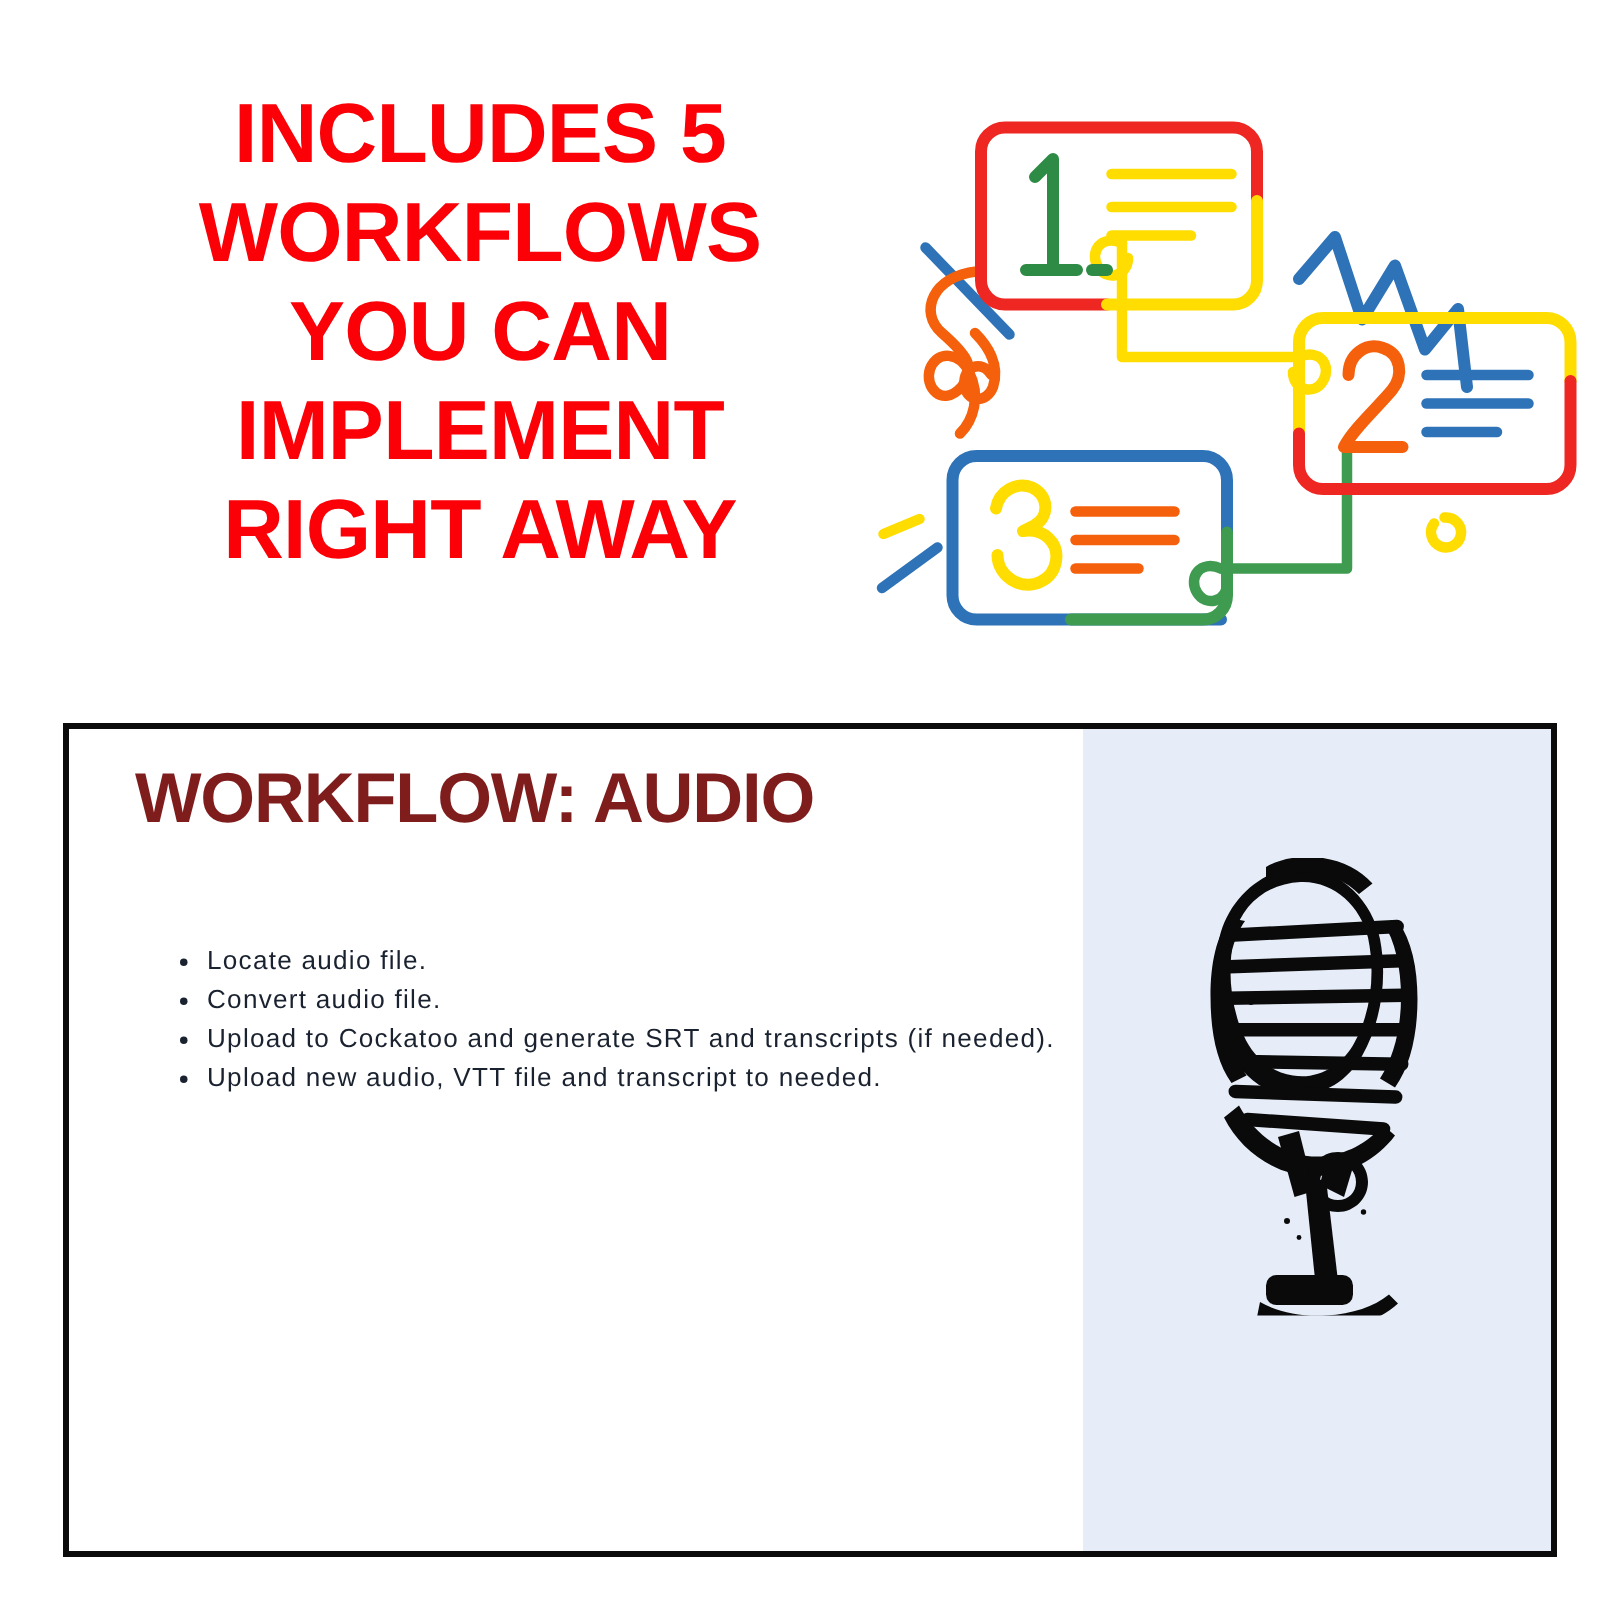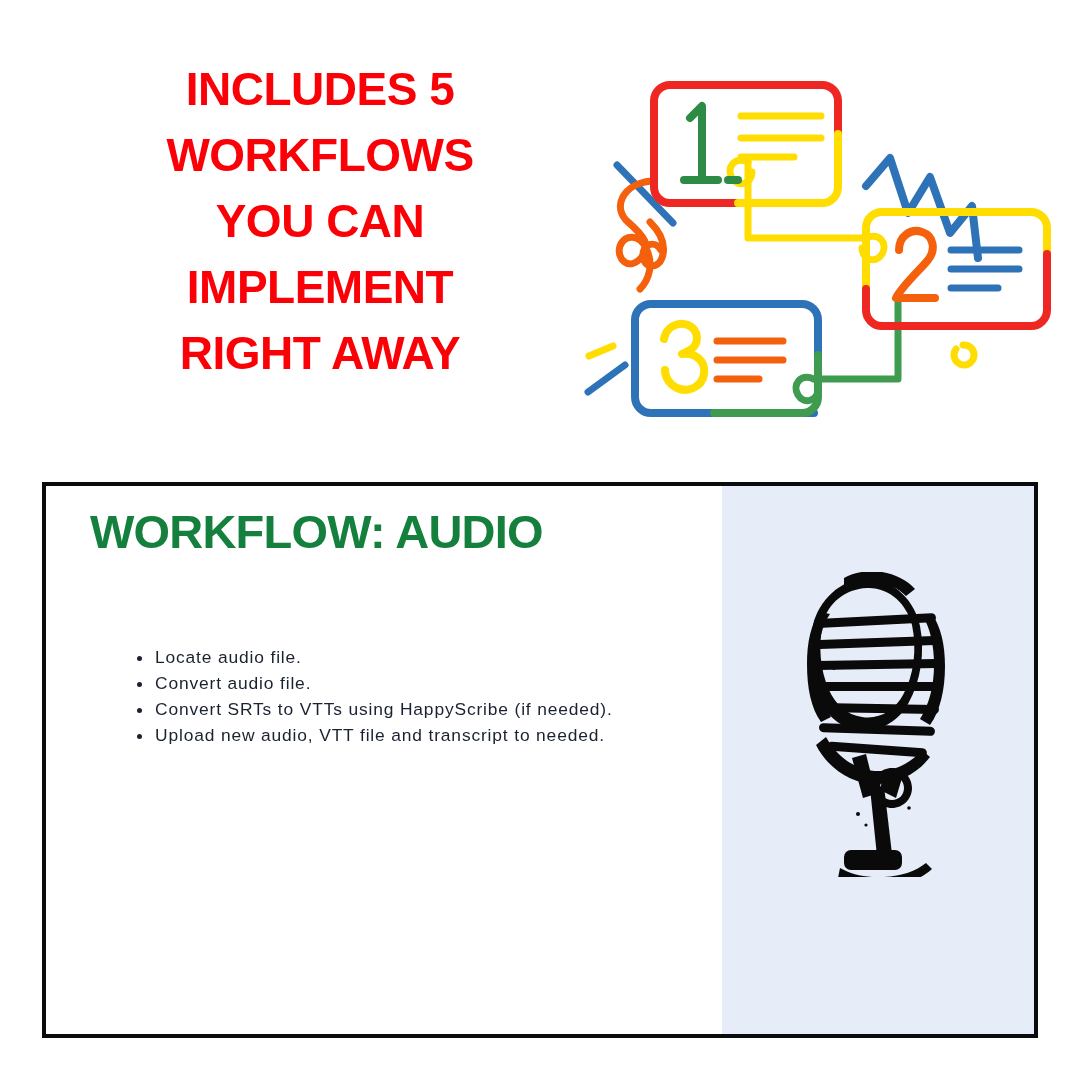--- a/index.html
+++ b/index.html
@@ -27,21 +27,21 @@
 
   #headline {
     position: absolute;
     left: 40px;
     top: 56px;
     width: 560px;
     text-align: center;
     color: #FB0007;
     font-family: "Liberation Sans", sans-serif;
     font-weight: bold;
-    font-size: 46px;
+    font-size: 56px;
     line-height: 66px;
     letter-spacing: -0.5px;
     text-transform: uppercase;
     white-space: pre-line;
   }
 
   #hero-art {
     position: absolute;
     left: 578px;
     top: 58px;
@@ -77,34 +77,34 @@
     height: 100%;
     background: #E6EDF8;
     box-sizing: border-box;
     overflow: hidden;
   }
 
   #slide-title {
     position: absolute;
     left: 44px;
     top: 18px;
-    color: #15803d;
+    color: #7f1d1d;
     font-family: "Liberation Sans", sans-serif;
     font-weight: bold;
     font-size: 47px;
     letter-spacing: -0.8px;
     white-space: nowrap;
   }
 
   #bullet-list {
     position: absolute;
     left: 58px;
     top: 142px;
     width: 600px;
-    margin: 17px;
+    margin: 0;
     padding: 0 0 0 34px;
     list-style: none;
     color: #1A2230;
     font-family: "Liberation Sans", sans-serif;
     font-size: 17.4px;
     line-height: 25.6px;
     letter-spacing: 0.85px;
   }
   #bullet-list li {
     position: relative;
@@ -206,21 +206,21 @@
 </div>
 
 <div id="slide-frame">
 
   <div id="slide-left">
     <div id="slide-title">WORKFLOW: AUDIO</div>
 
     <ul id="bullet-list">
       <li>Locate audio file.</li>
       <li>Convert audio file.</li>
-      <li>Convert SRTs to VTTs using HappyScribe (if needed).</li>
+      <li>Upload to Cockatoo and generate SRT and transcripts (if needed).</li>
       <li>Upload new audio, VTT file and transcript to needed.</li>
     </ul>
   </div>
 
   <div id="slide-right">
     <svg id="mic-art" viewBox="0 0 208 305">
       <g fill="#0a0a0a">
 
         <path d="M92 6
                  c -26 2 -47 22 -53 47

